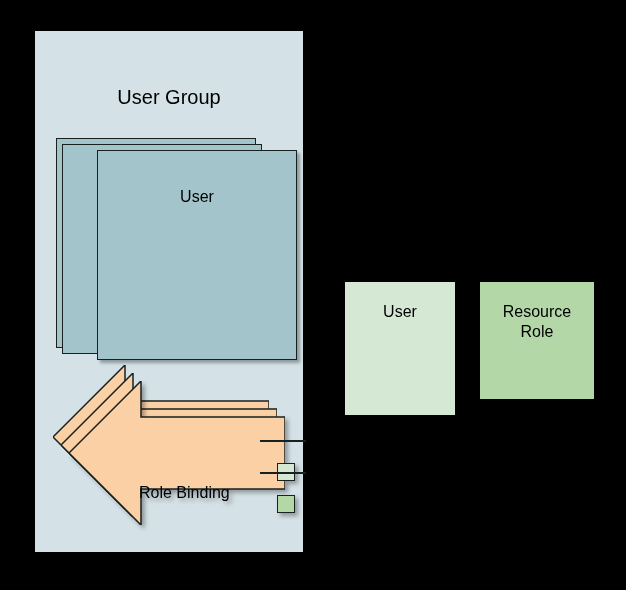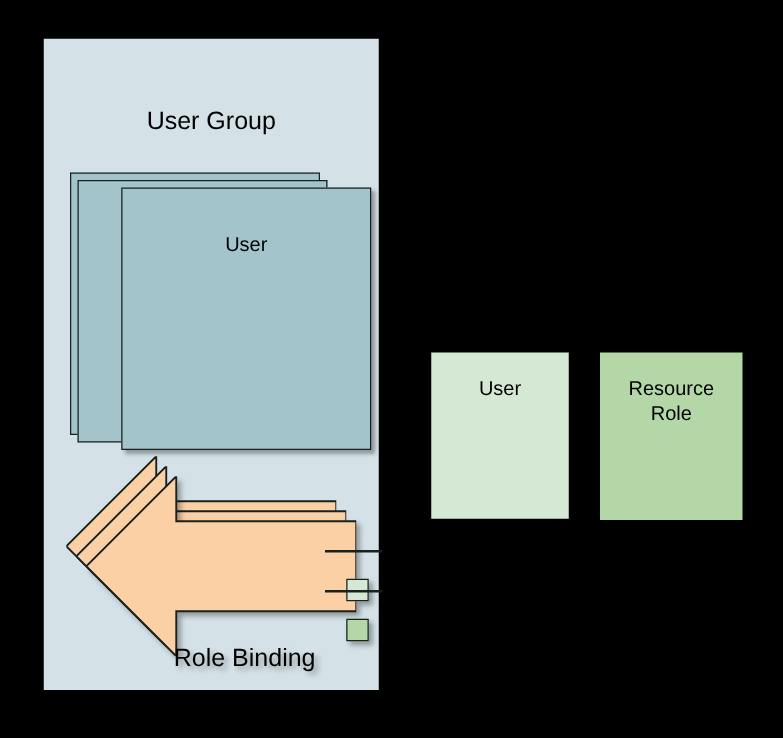--- a/index.html
+++ b/index.html
@@ -75,25 +75,24 @@
   #rb-arrow-middle { left: 26px; top: 342px; }
   #rb-arrow-front  {
     left: 34px;
     top: 350px;
     filter: drop-shadow(3px 3px 2px rgba(0,0,0,0.32));
   }
   #role-binding-label {
     position: absolute;
     left: 70px;
     top: 102px;
-    font-size: 20px;
+    font-size: 16px;
     color: #000000;
     line-height: 19px;
     white-space: nowrap;
-    margin-top: 35px;
   }
 
   
   .port-square {
     position: absolute;
     width: 18px;
     height: 18px;
     border: 1.5px solid #19211f;
     box-sizing: border-box;
   }
@@ -126,21 +125,21 @@
     text-align: center;
     font-size: 16px;
     color: #000000;
     line-height: 19px;
   }
   #resource-group-box {
     position: absolute;
     left: 480px;
     top: 282px;
     width: 114px;
-    height: 134px;
+    height: 117px;
     background: #b4d7a8;
   }
   #resource-group-label {
     position: absolute;
     left: 0;
     top: 20px;
     width: 100%;
     text-align: center;
     font-size: 16px;
     color: #000000;

